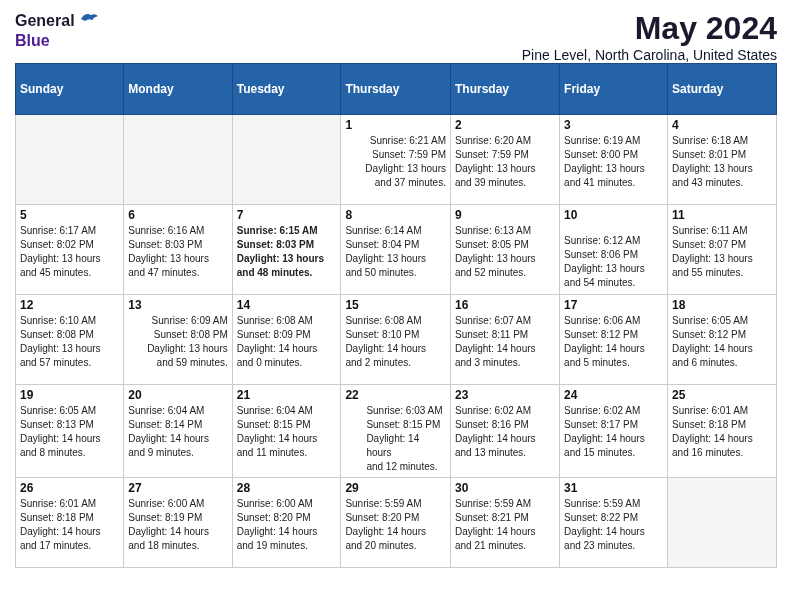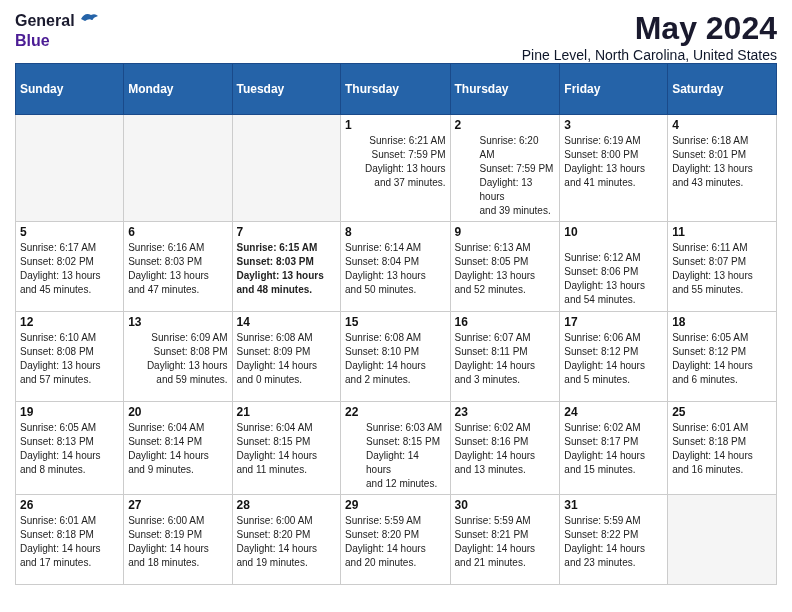--- a/index.html
+++ b/index.html
@@ -128,21 +128,21 @@
         <td class="empty"></td>
         <td>
           <div class="day-number">1</div>
           <div class="day-info" style="white-space: pre-line; text-align: right;">Sunrise: 6:21 AM
 Sunset: 7:59 PM
 Daylight: 13 hours
 and 37 minutes.</div>
         </td>
         <td>
           <div class="day-number">2</div>
-          <div class="day-info" style="white-space: pre-line; margin-left: 25px;">Sunrise: 6:20 AM
+          <div class="day-info" style="white-space: pre-line;">Sunrise: 6:20 AM
 Sunset: 7:59 PM
 Daylight: 13 hours
 and 39 minutes.</div>
         </td>
         <td>
           <div class="day-number">3</div>
           <div class="day-info" style="white-space: pre-line;">Sunrise: 6:19 AM
 Sunset: 8:00 PM
 Daylight: 13 hours
 and 41 minutes.</div>

